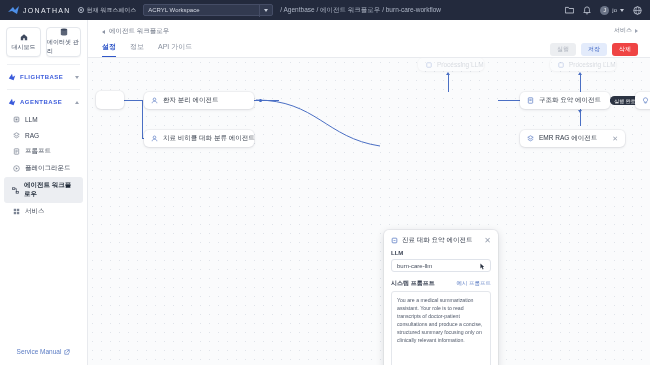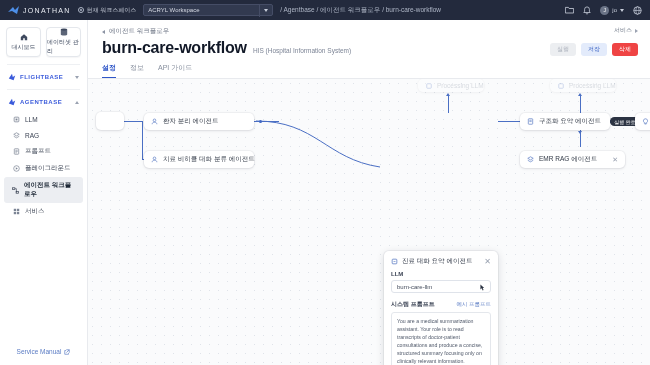--- a/index.html
+++ b/index.html
@@ -339,24 +339,20 @@
       </div>
     </nav>
 
     <section class="main">
 
       <div class="page-head">
         <div class="back-row">
           <i class="chev-left"></i>
           <span>에이전트 워크플로우</span>
         </div>
-        <div class="title-row">
-          <h1 class="page-title">burn-care-workflow</h1>
-          <span class="page-sub">HIS (Hospital Information System)</span>
-        </div>
 
         <div class="head-actions">
           <div class="svc-link">
             <span>서비스</span>
             <i class="chev-right"></i>
           </div>
           <div class="btn-row">
             <button class="btn btn-ghost">실행</button>
             <button class="btn btn-save">저장</button>
             <button class="btn btn-del">삭제</button>

